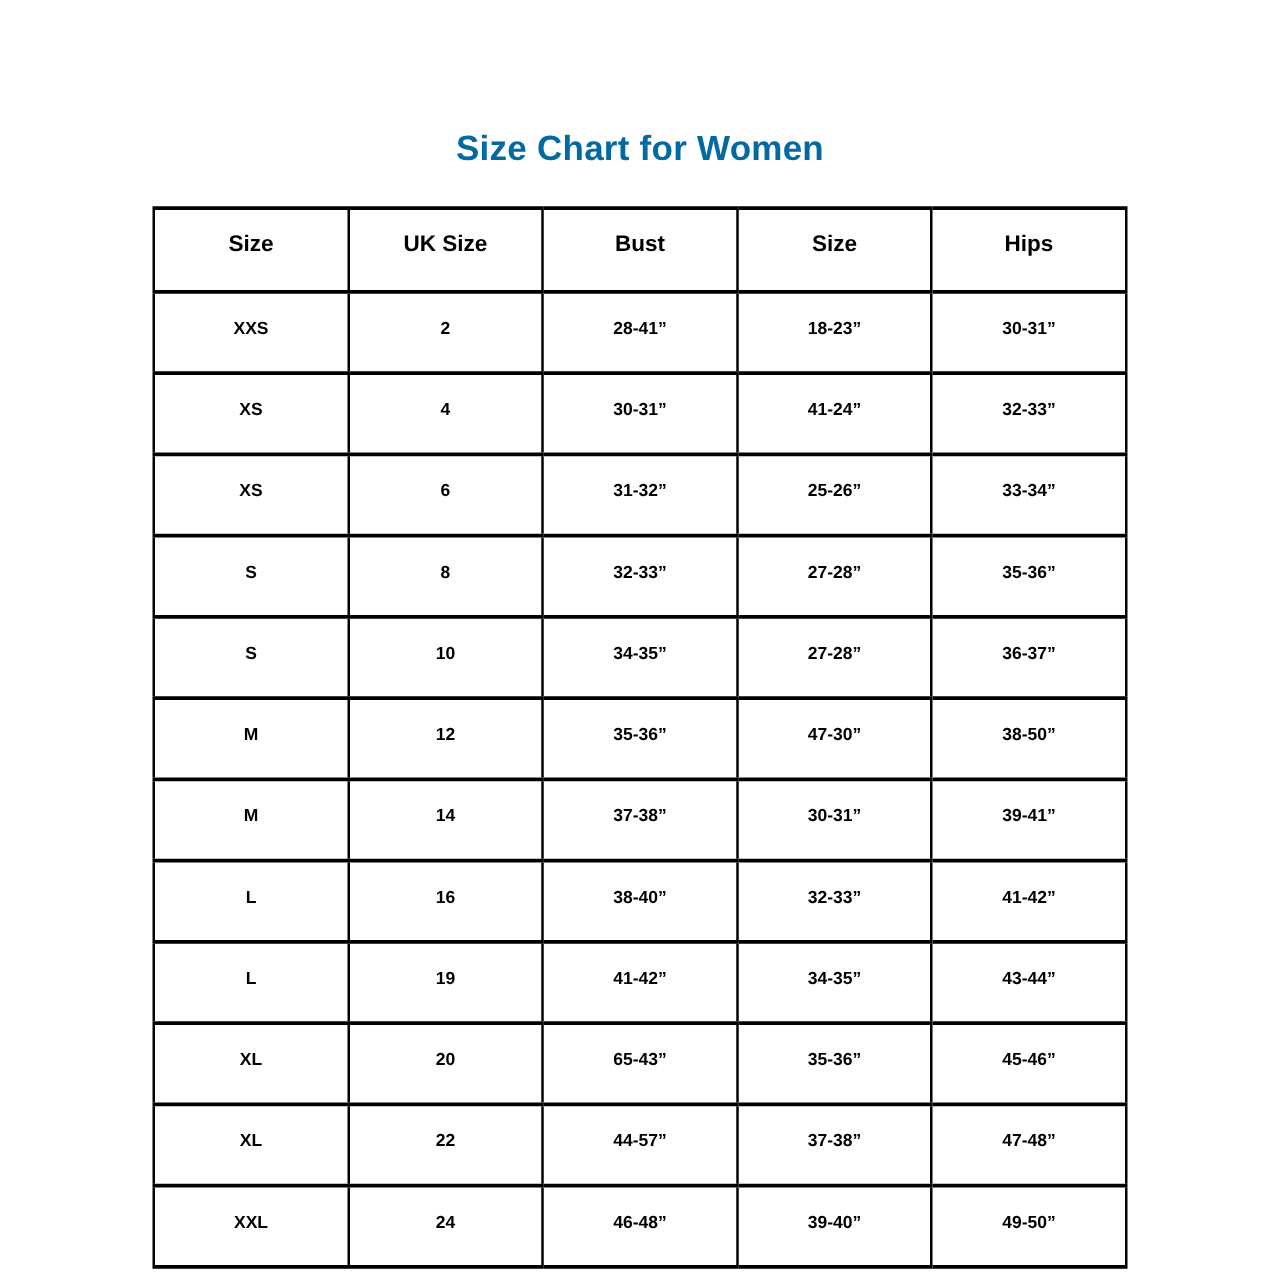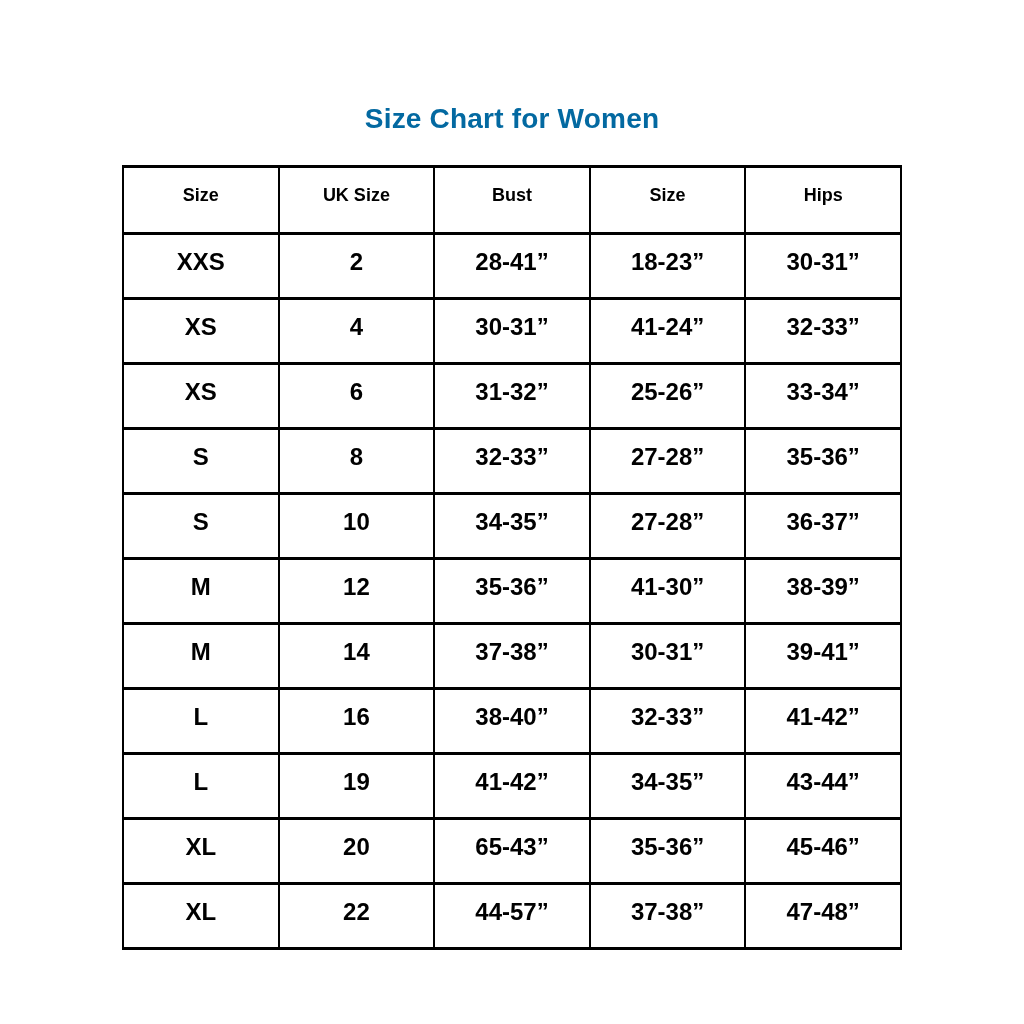--- a/index.html
+++ b/index.html
@@ -46,21 +46,21 @@
     padding: 0 4px 9px 4px;
     overflow: hidden;
     white-space: nowrap;
   }
   table.size-chart th {
     height: 55px;
     font-size: 18px;
   }
   table.size-chart td {
     height: 53px;
-    font-size: 24px;
+    font-size: 14px;
   }
   col { width: 20%; }
 </style>
 </head>
 <body>
 
 <div class="page">
 
   <h1 class="chart-title">Size Chart for Women</h1>
 
@@ -114,22 +114,22 @@
         <td>S</td>
         <td>10</td>
         <td>34-35”</td>
         <td>27-28”</td>
         <td>36-37”</td>
       </tr>
       <tr>
         <td>M</td>
         <td>12</td>
         <td>35-36”</td>
-        <td>41-30”</td>
-        <td>38-39”</td>
+        <td>47-30”</td>
+        <td>38-50”</td>
       </tr>
       <tr>
         <td>M</td>
         <td>14</td>
         <td>37-38”</td>
         <td>30-31”</td>
         <td>39-41”</td>
       </tr>
       <tr>
         <td>L</td>
@@ -152,16 +152,23 @@
         <td>35-36”</td>
         <td>45-46”</td>
       </tr>
       <tr>
         <td>XL</td>
         <td>22</td>
         <td>44-57”</td>
         <td>37-38”</td>
         <td>47-48”</td>
       </tr>
+      <tr>
+        <td>XXL</td>
+        <td>24</td>
+        <td>46-48”</td>
+        <td>39-40”</td>
+        <td>49-50”</td>
+      </tr>
     </tbody>
   </table>
 
 </div>
 
 </body></html>

